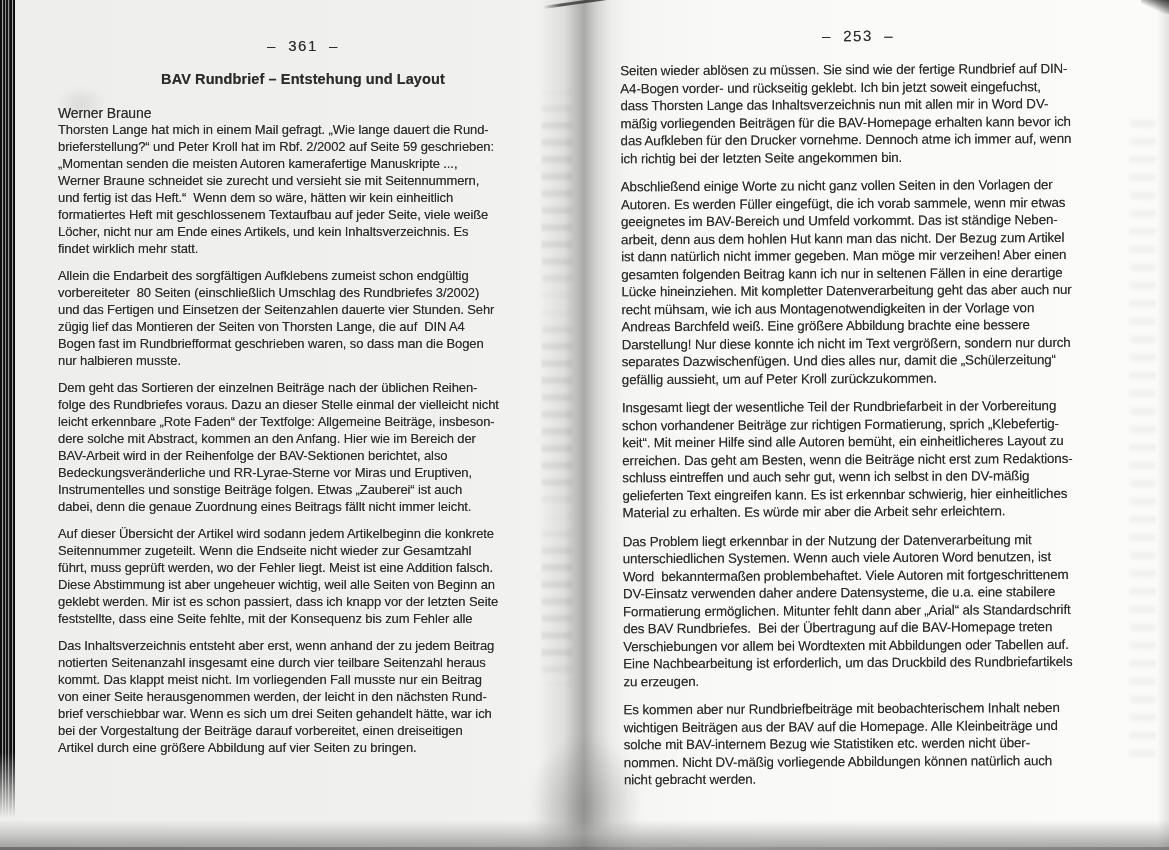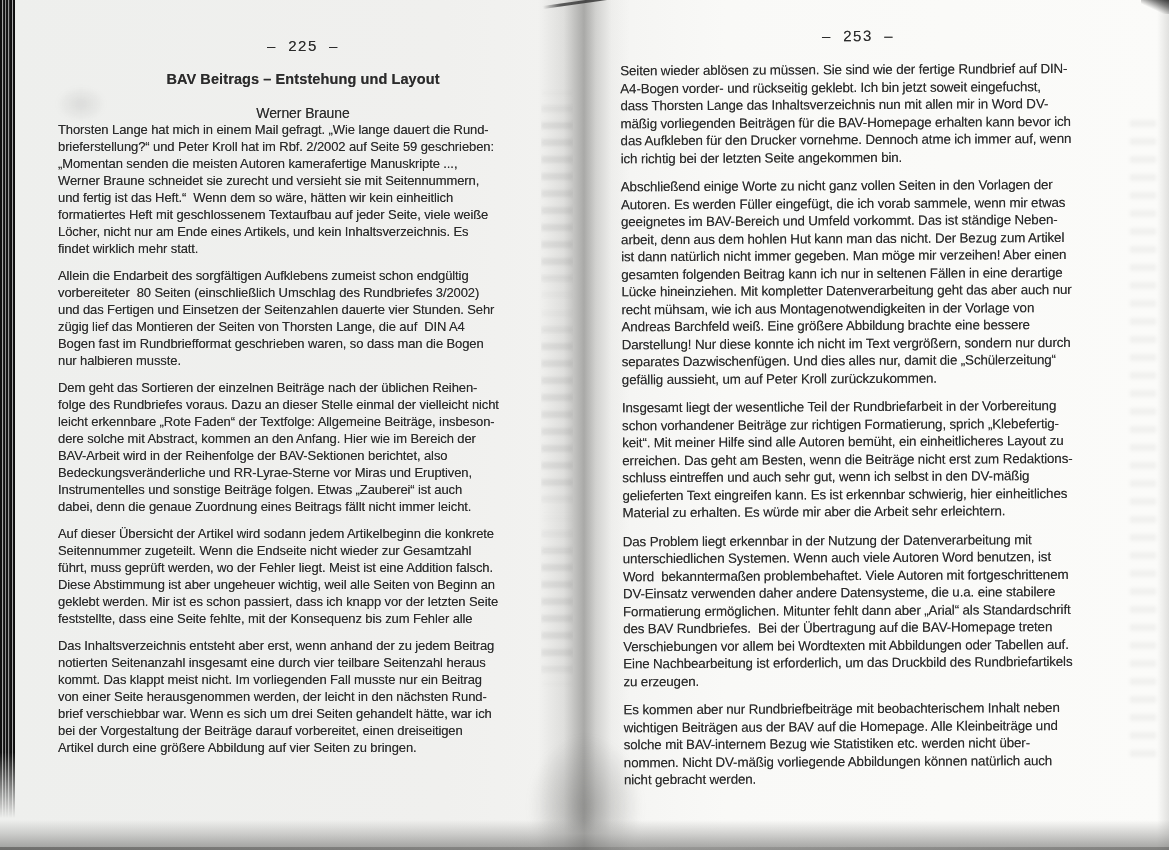--- a/index.html
+++ b/index.html
@@ -120,21 +120,21 @@
   .page-left {
     left: 58px; top: 38px; width: 490px;
     font-size: 13px; line-height: 17px; letter-spacing: -0.1px;
   }
   .page-left .title {
     font-size: 14.5px; line-height: 16px; font-weight: bold;
     text-align: center; letter-spacing: 0.1px;
     margin: 17px 0 0 0;
   }
   .page-left .author {
-    font-size: 14px; line-height: 15px; text-align: center;
+    font-size: 14px; line-height: 15px; 
     margin: 19px 0 0 0;
   }
   .page-left p:first-of-type { }
 
   .page-right {
     left: 622px; top: 28px; width: 512px;
     font-size: 13.4px; line-height: 17.5px; letter-spacing: -0.15px;
     transform: rotate(-0.3deg);
   }
   .page-right .page-number { transform: translateX(-18px); }
@@ -151,22 +151,22 @@
   <div class="gutter-bottom-blob"></div>
   <div class="gutter-top-line"></div>
   <div class="corner-top-right"></div>
   <div class="edge-shade-right"></div>
   <div class="bleed-col-left"></div>
   <div class="bleed-col-right"></div>
   <div class="smudge-top-left"></div>
   <div class="bottom-band"></div>
 
   <div class="page page-left">
-    <div class="page-number">–  225  –</div>
-    <div class="title">BAV Beitrags – Entstehung und Layout</div>
+    <div class="page-number">–  361  –</div>
+    <div class="title">BAV Rundbrief – Entstehung und Layout</div>
     <div class="author">Werner Braune</div>
     <p>Thorsten Lange hat mich in einem Mail gefragt. „Wie lange dauert die Rund-
 brieferstellung?“ und Peter Kroll hat im Rbf. 2/2002 auf Seite 59 geschrieben:
 „Momentan senden die meisten Autoren kamerafertige Manuskripte ...,
 Werner Braune schneidet sie zurecht und versieht sie mit Seitennummern,
 und fertig ist das Heft.“  Wenn dem so wäre, hätten wir kein einheitlich
 formatiertes Heft mit geschlossenem Textaufbau auf jeder Seite, viele weiße
 Löcher, nicht nur am Ende eines Artikels, und kein Inhaltsverzeichnis. Es
 findet wirklich mehr statt.</p>
     <p>Allein die Endarbeit des sorgfältigen Aufklebens zumeist schon endgültig

